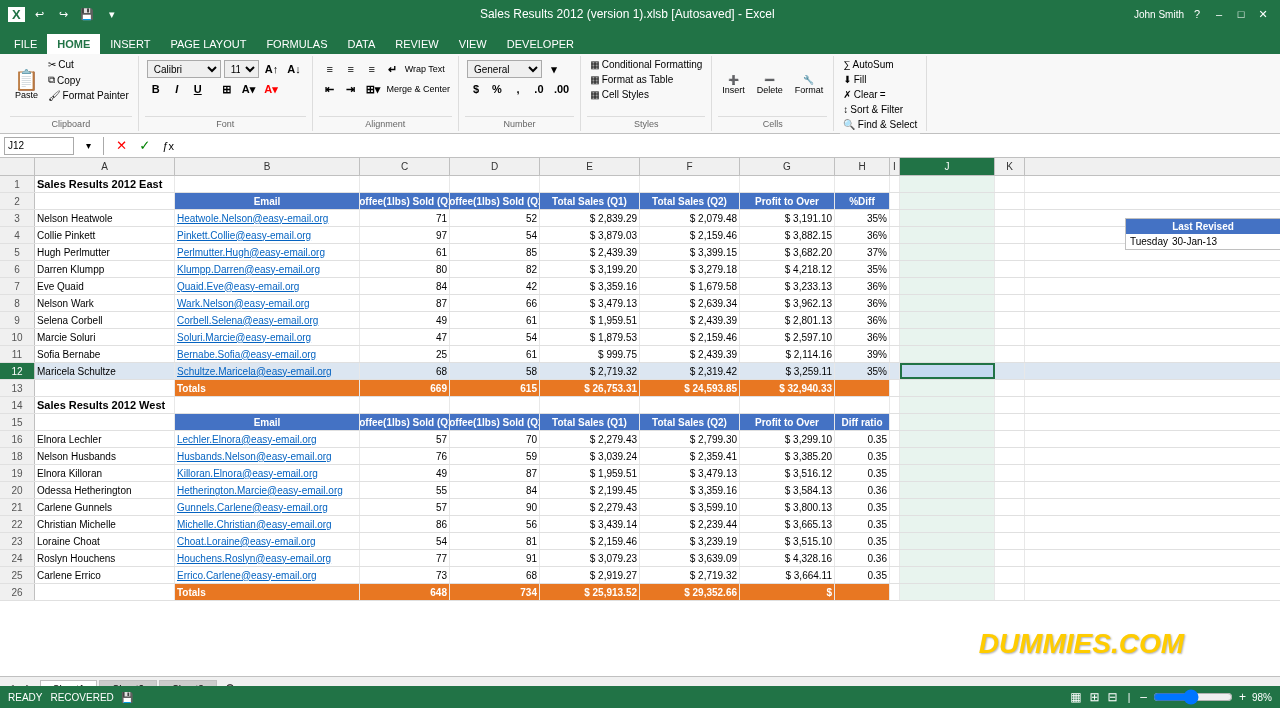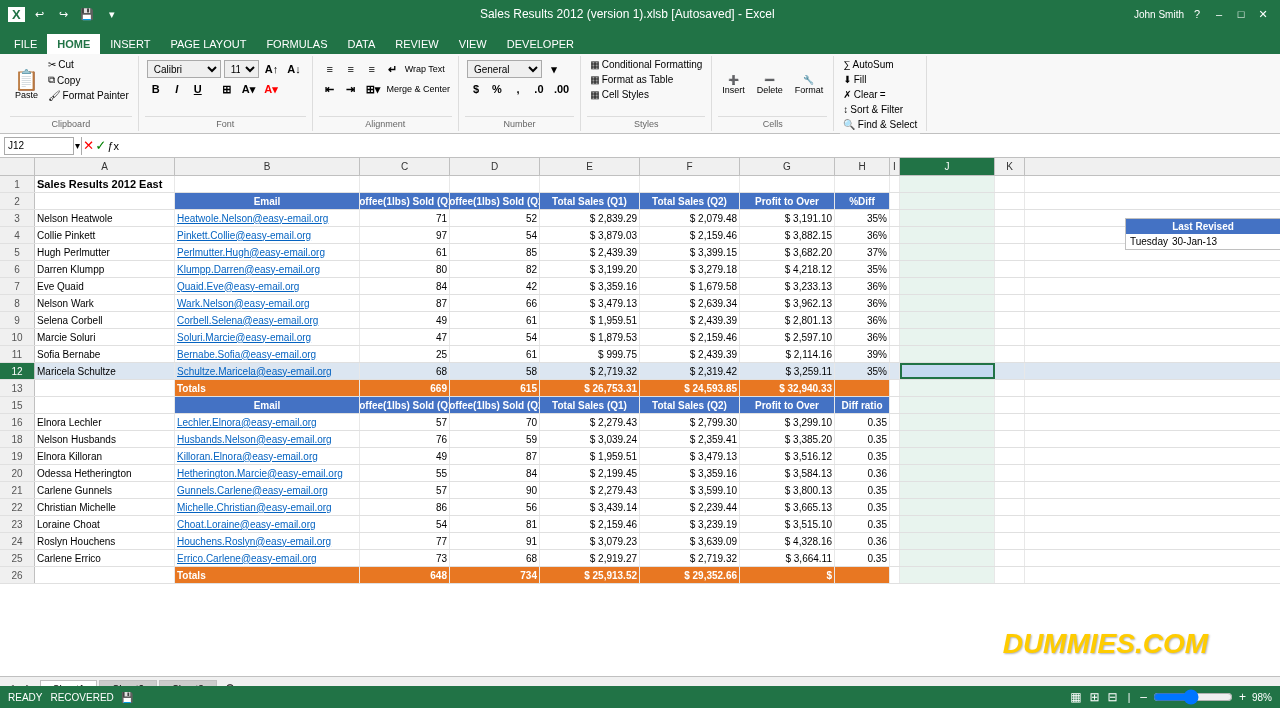--- a/index.html
+++ b/index.html
@@ -80,21 +80,21 @@
     .font-btn { height: 18px; min-width: 18px; border: 1px solid transparent; background: transparent; cursor: pointer; font-size: 11px; font-weight: bold; padding: 0 2px; }
 
     
     #formula-bar {
       display: flex;
       align-items: center;
       height: 24px;
       border-bottom: 1px solid #c0c0c0;
       background: #fff;
       padding: 0 4px;
-      gap: 1px;
+      gap: 12px;
     }
     #cell-ref { width: 70px; height: 18px; border: 1px solid #aaa; font-size: 10px; padding: 0 3px; }
     .formula-sep { width: 1px; height: 18px; background: #aaa; }
     #formula-input { flex: 1; height: 18px; border: none; font-size: 11px; padding: 0 4px; outline: none; }
 
     
     #spreadsheet {
       display: flex;
       flex-direction: column;
       background: #fff;
@@ -187,21 +187,21 @@
       background: #ccc;
       margin-right: 2px;
     }
     .sheet-tab.active { background: #fff; color: #000; }
     .sheet-add { padding: 3px 6px; font-size: 12px; background: transparent; border: none; cursor: pointer; }
 
     
     #watermark {
       position: absolute;
       bottom: 60px;
-      right: 72px;
+      right: 96px;
       font-size: 28px;
       font-weight: 900;
       color: #ffcc00;
       font-style: italic;
       pointer-events: none;
       z-index: 100;
       text-shadow: 1px 1px 2px rgba(0,0,0,0.3);
     }
 
     
@@ -617,20 +617,34 @@
         <div class="cell cD totals-row right">615</div>
         <div class="cell cE totals-row right">$ 26,753.31</div>
         <div class="cell cF totals-row right">$ 24,593.85</div>
         <div class="cell cG totals-row right">$ 32,940.33</div>
         <div class="cell cH totals-row"></div>
         <div class="cell cI"></div>
         <div class="cell cJ selected-col"></div>
         <div class="cell cK"></div>
       </div>
 
+    <div class="grid-row">
+        <div class="row-num">14</div>
+        <div class="cell cA section-title">Sales Results 2012 West</div>
+        <div class="cell cB"></div>
+        <div class="cell cC"></div>
+        <div class="cell cD"></div>
+        <div class="cell cE"></div>
+        <div class="cell cF"></div>
+        <div class="cell cG"></div>
+        <div class="cell cH"></div>
+        <div class="cell cI"></div>
+        <div class="cell cJ selected-col"></div>
+        <div class="cell cK"></div>
+      </div>
 
     <div class="grid-row">
         <div class="row-num">15</div>
         <div class="cell cA"></div>
         <div class="cell cB header-row">Email</div>
         <div class="cell cC header-row center">Coffee(1lbs) Sold (Q1)</div>
         <div class="cell cD header-row center">Coffee(1lbs) Sold (Q2)</div>
         <div class="cell cE header-row center">Total Sales (Q1)</div>
         <div class="cell cF header-row center">Total Sales (Q2)</div>
         <div class="cell cG header-row center">Profit to Over</div>

